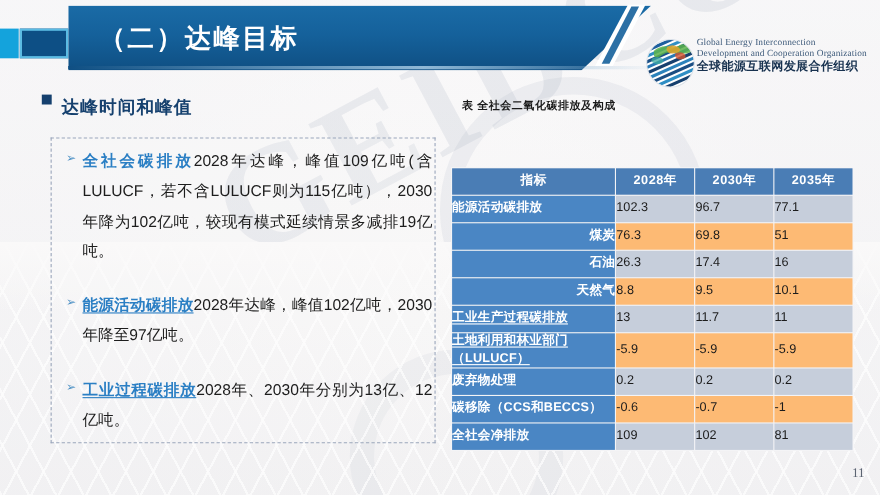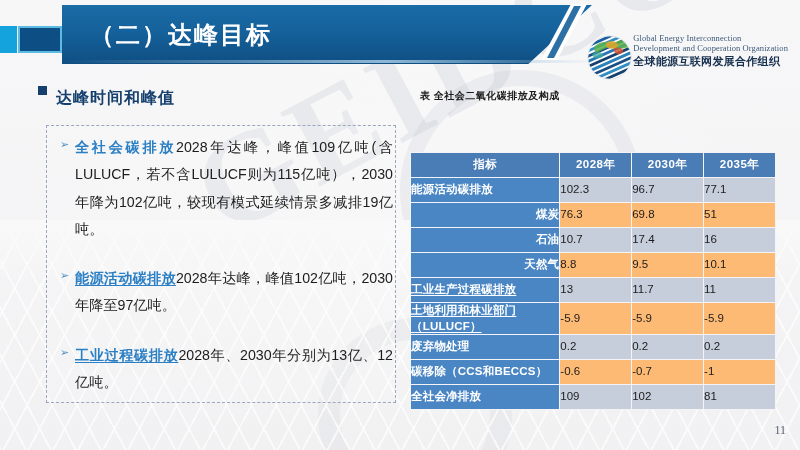--- a/index.html
+++ b/index.html
@@ -382,21 +382,21 @@
           <td class="val">77.1</td>
         </tr>
         <tr class="plain">
           <td class="lbl a-right">煤炭</td>
           <td class="val">76.3</td>
           <td class="val">69.8</td>
           <td class="val">51</td>
         </tr>
         <tr class="shade">
           <td class="lbl a-right">石油</td>
-          <td class="val">10.7</td>
+          <td class="val">26.3</td>
           <td class="val">17.4</td>
           <td class="val">16</td>
         </tr>
         <tr class="plain">
           <td class="lbl a-right">天然气</td>
           <td class="val">8.8</td>
           <td class="val">9.5</td>
           <td class="val">10.1</td>
         </tr>
         <tr class="shade">

